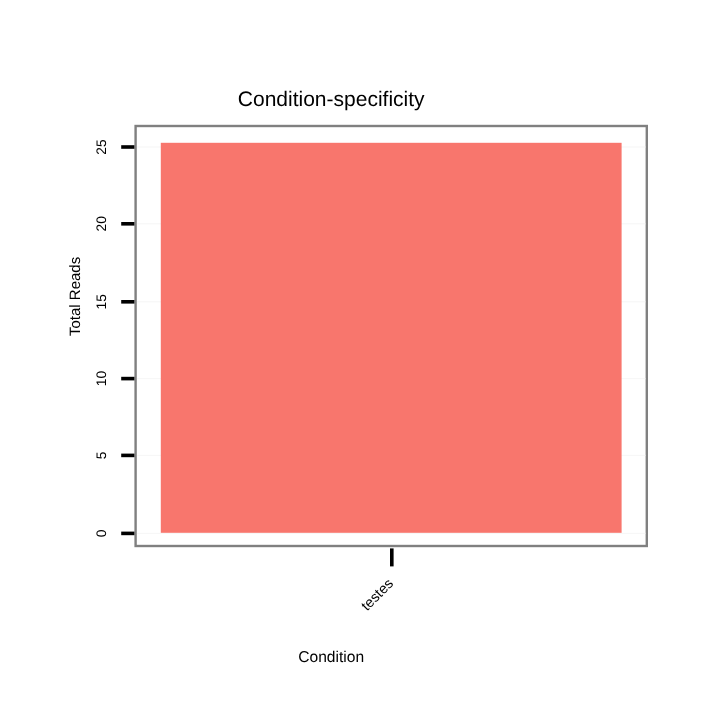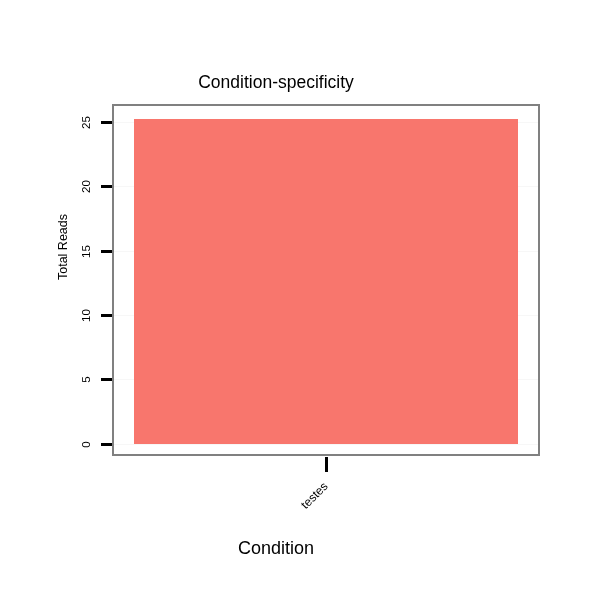--- a/index.html
+++ b/index.html
@@ -119,21 +119,21 @@
     transform-origin: 100% 50%;
     transform: rotate(-45deg);
     text-align: right;
   }
   #x-axis-title {
     position: absolute;
     top: 541px;
     left: 0;
     width: 600px;
     text-align: center;
-    font-size: 18px;
+    font-size: 13px;
     line-height: 14px;
     color: #000;
     white-space: nowrap;
   }
   #x-axis-title > span { display: inline-block; transform: translateX(-24px); }
 </style>
 </head>
 <body>
 
 <div id="plot-root">

